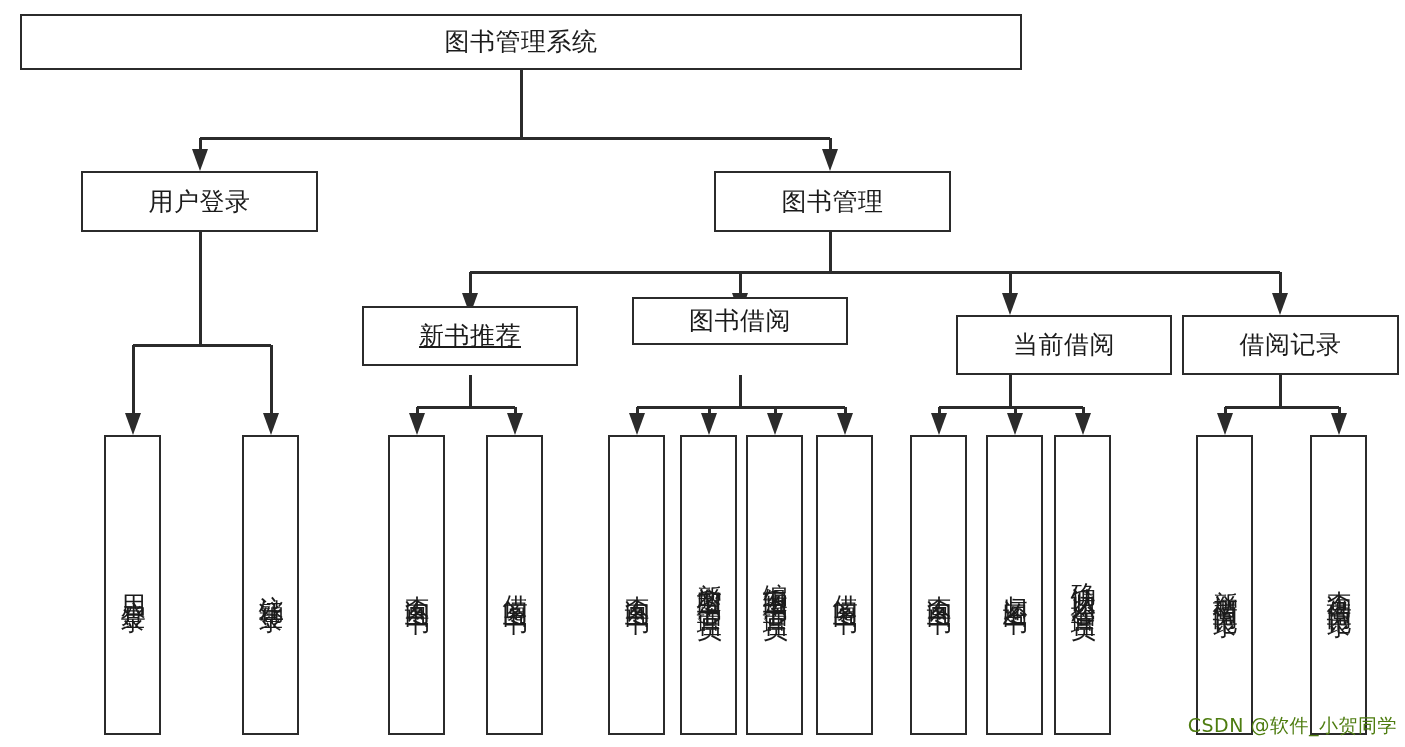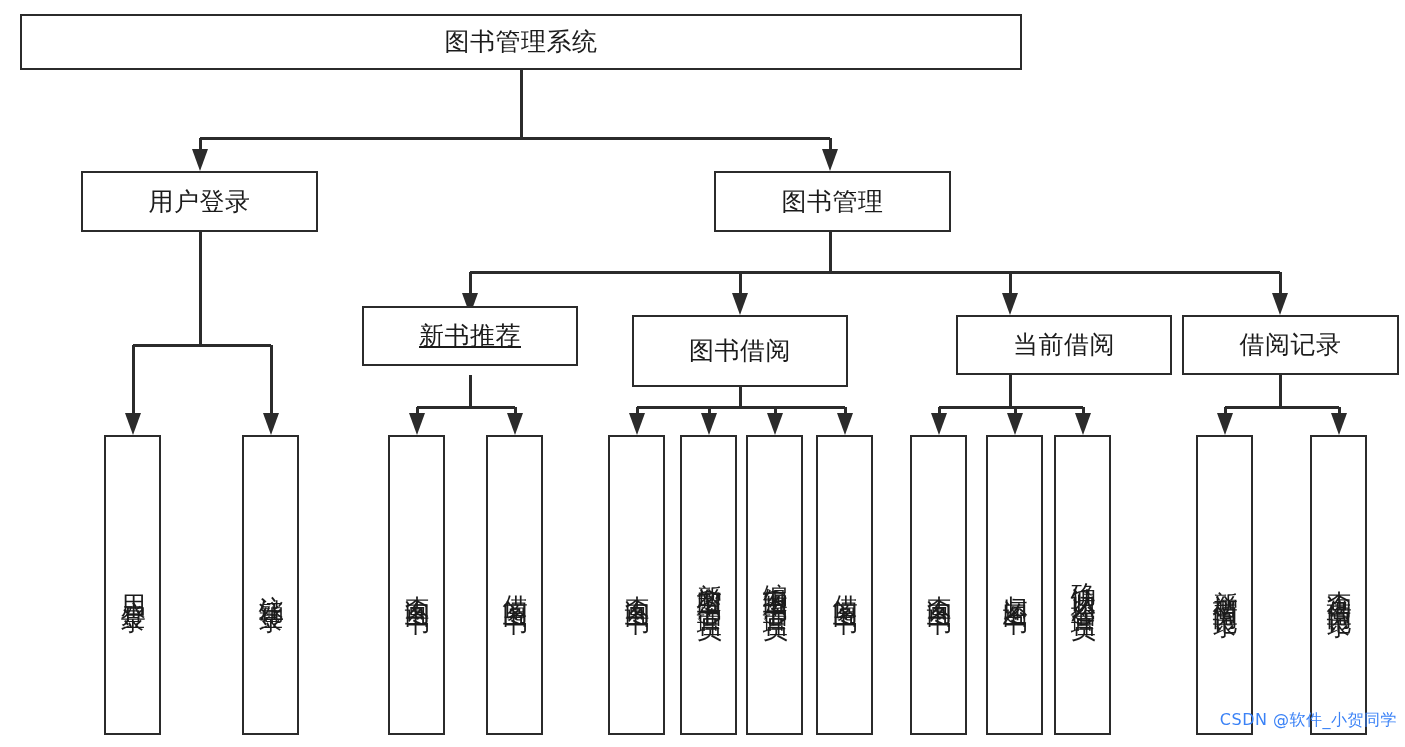--- a/index.html
+++ b/index.html
@@ -60,23 +60,23 @@
     text-orientation: upright;
     font-size: 25px;
     line-height: 1.05;
     letter-spacing: 5px;
     white-space: nowrap;
     text-align: center;
   }
   #watermark {
     position: absolute;
     right: 8px;
-    bottom: 16px;
-    font-size: 16px;
-    color: #3b82f6;
+    bottom: 8px;
+    font-size: 19px;
+    color: #4d7c0f;
     letter-spacing: 0.5px;
     white-space: nowrap;
     user-select: none;
   }
 </style>
 </head>
 <body>
 
 <div id="diagram-root">
 
@@ -141,21 +141,21 @@
       </div>
       <div class="node horiz" style="left: 81px; top: 171px; width: 237px; height: 61px;">
         <span class="node-label">用户登录</span>
       </div>
       <div class="node horiz" style="left: 714px; top: 171px; width: 237px; height: 61px;">
         <span class="node-label">图书管理</span>
       </div>
       <div class="node horiz" style="left: 362px; top: 306px; width: 216px; height: 60px; text-decoration: underline;">
         <span class="node-label">新书推荐</span>
       </div>
-      <div class="node horiz" style="left: 632px; top: 315px; width: 216px; height: 72px;">
+      <div class="node horiz" style="left: 632px; top: 297px; width: 216px; height: 48px;">
         <span class="node-label">图书借阅</span>
       </div>
       <div class="node horiz" style="left: 956px; top: 315px; width: 216px; height: 60px;">
         <span class="node-label">当前借阅</span>
       </div>
       <div class="node horiz" style="left: 1171px; top: 315px; width: 217px; height: 60px; margin-left: 11px;">
         <span class="node-label">借阅记录</span>
       </div>
       <div class="node vert" style="left: 104px; top: 435px; width: 57px; height: 300px;">
         <span class="node-label">用户登录</span>

